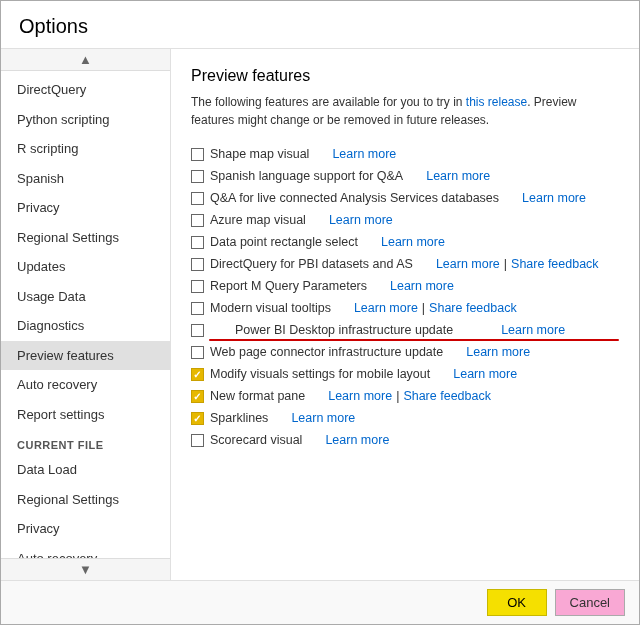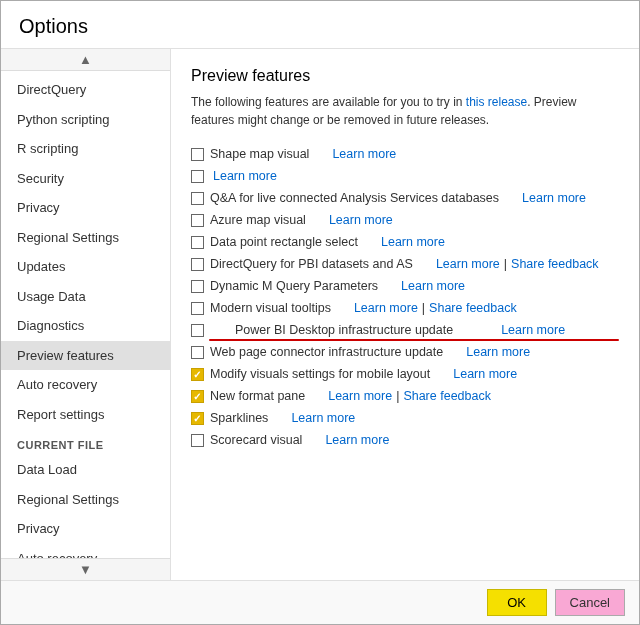--- a/index.html
+++ b/index.html
@@ -217,21 +217,21 @@
 
     <div class="sidebar-wrapper">
       <div class="sidebar-scroll-top">
         <span>▲</span>
       </div>
       <div class="sidebar" id="sidebar-list">
 
       <div class="sidebar-item">DirectQuery</div>
           <div class="sidebar-item">Python scripting</div>
           <div class="sidebar-item">R scripting</div>
-          <div class="sidebar-item">Security</div>
+          <div class="sidebar-item">Spanish</div>
           <div class="sidebar-item">Privacy</div>
           <div class="sidebar-item">Regional Settings</div>
           <div class="sidebar-item">Updates</div>
           <div class="sidebar-item">Usage Data</div>
           <div class="sidebar-item">Diagnostics</div>
           <div class="sidebar-item active">Preview features</div>
           <div class="sidebar-item">Auto recovery</div>
           <div class="sidebar-item">Report settings</div>
           <div class="sidebar-section-header">CURRENT FILE</div>
           <div class="sidebar-item">Data Load</div>
@@ -251,20 +251,21 @@
       </div>
       <ul class="feature-list" id="feature-list">
 
       <li class="feature-item">
             <div class="feature-checkbox"></div>
             <span class="feature-label">Shape map visual</span>
             <a class="learn-more" href="#">Learn more</a>
           </li>
           <li class="feature-item">
             <div class="feature-checkbox"></div>
+            <span class="feature-label">Spanish language support for Q&amp;A</span>
             <a class="learn-more" href="#">Learn more</a>
           </li>
           <li class="feature-item">
             <div class="feature-checkbox"></div>
             <span class="feature-label">Q&amp;A for live connected Analysis Services databases</span>
             <a class="learn-more" href="#">Learn more</a>
           </li>
           <li class="feature-item">
             <div class="feature-checkbox"></div>
             <span class="feature-label">Azure map visual</span>
@@ -277,21 +278,21 @@
           </li>
           <li class="feature-item">
             <div class="feature-checkbox"></div>
             <span class="feature-label">DirectQuery for PBI datasets and AS</span>
             <a class="learn-more" href="#">Learn more</a>
             <span class="pipe">|</span>
             <a class="share-feedback" href="#">Share feedback</a>
           </li>
           <li class="feature-item">
             <div class="feature-checkbox"></div>
-            <span class="feature-label">Dynamic M Query Parameters</span>
+            <span class="feature-label">Report M Query Parameters</span>
             <a class="learn-more" href="#">Learn more</a>
           </li>
           <li class="feature-item">
             <div class="feature-checkbox"></div>
             <span class="feature-label">Modern visual tooltips</span>
             <a class="learn-more" href="#">Learn more</a>
             <span class="pipe">|</span>
             <a class="share-feedback" href="#">Share feedback</a>
           </li>
           <li class="feature-item highlighted">

